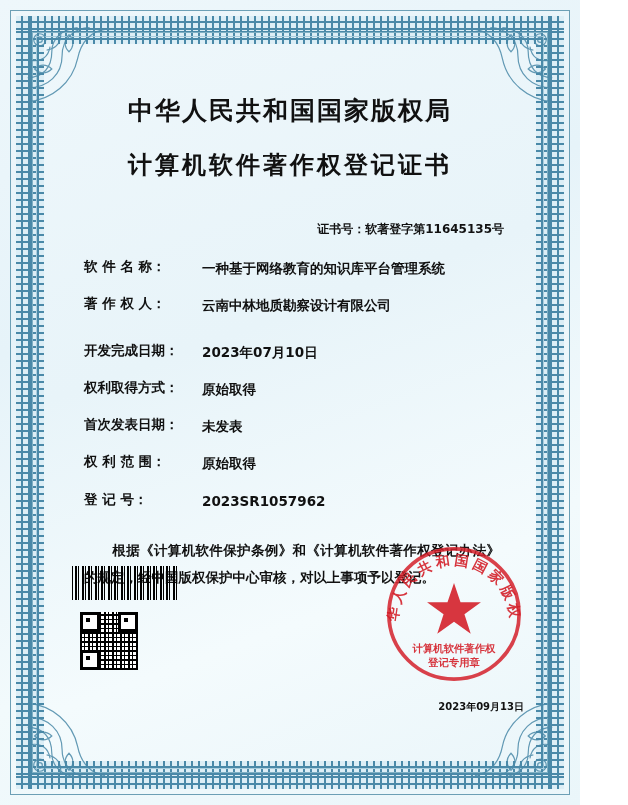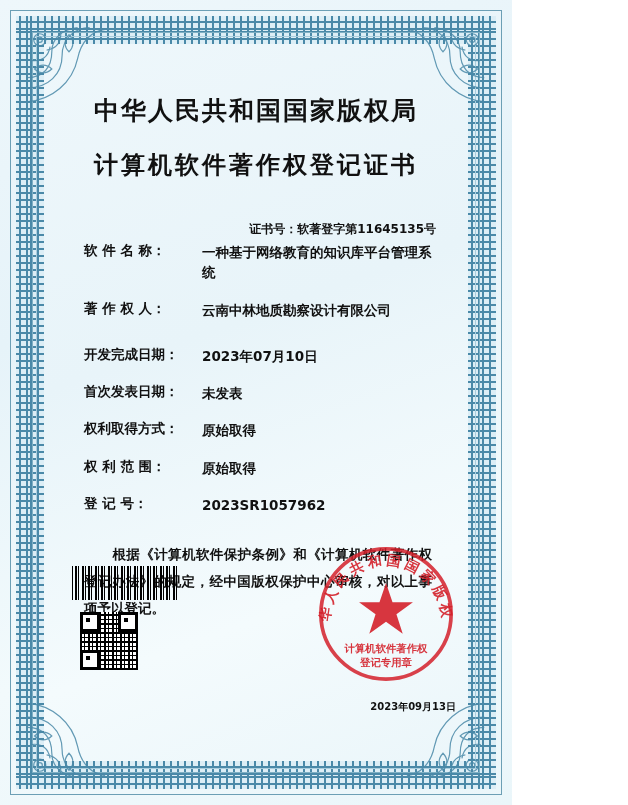--- a/index.html
+++ b/index.html
@@ -8,21 +8,21 @@
     background: #ffffff;
   }
   body {
     width: 628px;
     height: 805px;
     font-family: "Liberation Serif", serif;
   }
 
   .certificate {
     position: relative;
-    width: 512px;
+    width: 580px;
     height: 805px;
     box-sizing: border-box;
     background: linear-gradient(160deg, #eef7fb 0%, #e6f3f9 35%, #f2fafc 70%, #eaf6fa 100%);
     overflow: hidden;
   }
 
   
   .border-outer {
     position: absolute;
     left: 10px; top: 10px; right: 10px; bottom: 10px;
@@ -98,21 +98,21 @@
     text-align: right;
     font-size: 12px;
     color: #111;
     margin-top: 40px;
     padding-right: 30px;
     font-weight: 700;
     font-family: "DejaVu Sans", "Liberation Sans", sans-serif;
   }
 
   .fields {
-    margin-top: 4px;
+    margin-top: 20px;
     padding-left: 38px;
     padding-right: 26px;
   }
   .field-row {
     display: flex;
     align-items: flex-start;
     margin-bottom: 17px;
     font-size: 13.5px;
     color: #111;
     font-family: "DejaVu Sans", "Liberation Sans", sans-serif;
@@ -303,27 +303,27 @@
         <div class="field-label">著 作 权 人：</div>
         <div class="field-value">云南中林地质勘察设计有限公司</div>
       </div>
 
       <div class="field-row">
         <div class="field-label">开发完成日期：</div>
         <div class="field-value">2023年07月10日</div>
       </div>
 
       <div class="field-row">
+        <div class="field-label">权利取得方式：</div>
+        <div class="field-value">原始取得</div>
+      </div>
+
+      <div class="field-row">
         <div class="field-label">首次发表日期：</div>
         <div class="field-value">未发表</div>
-      </div>
-
-      <div class="field-row">
-        <div class="field-label">权利取得方式：</div>
-        <div class="field-value">原始取得</div>
       </div>
 
       <div class="field-row">
         <div class="field-label">权 利 范 围：</div>
         <div class="field-value">原始取得</div>
       </div>
 
       <div class="field-row">
         <div class="field-label">登 记 号：</div>
         <div class="field-value">2023SR1057962</div>

